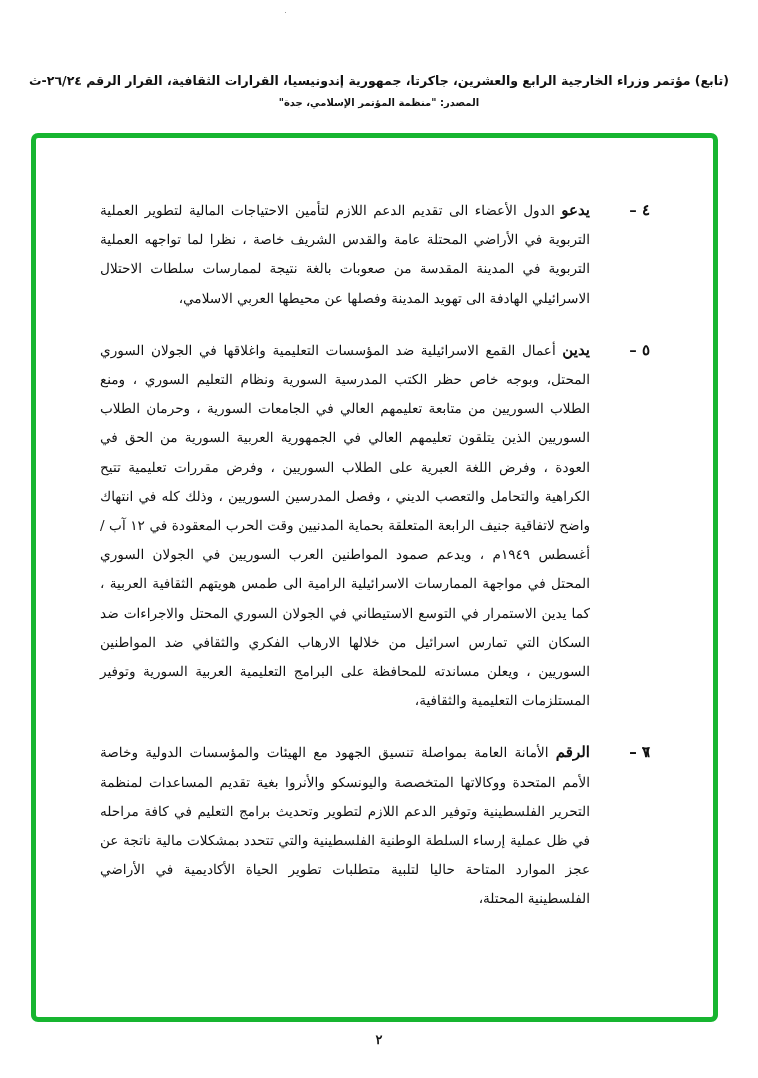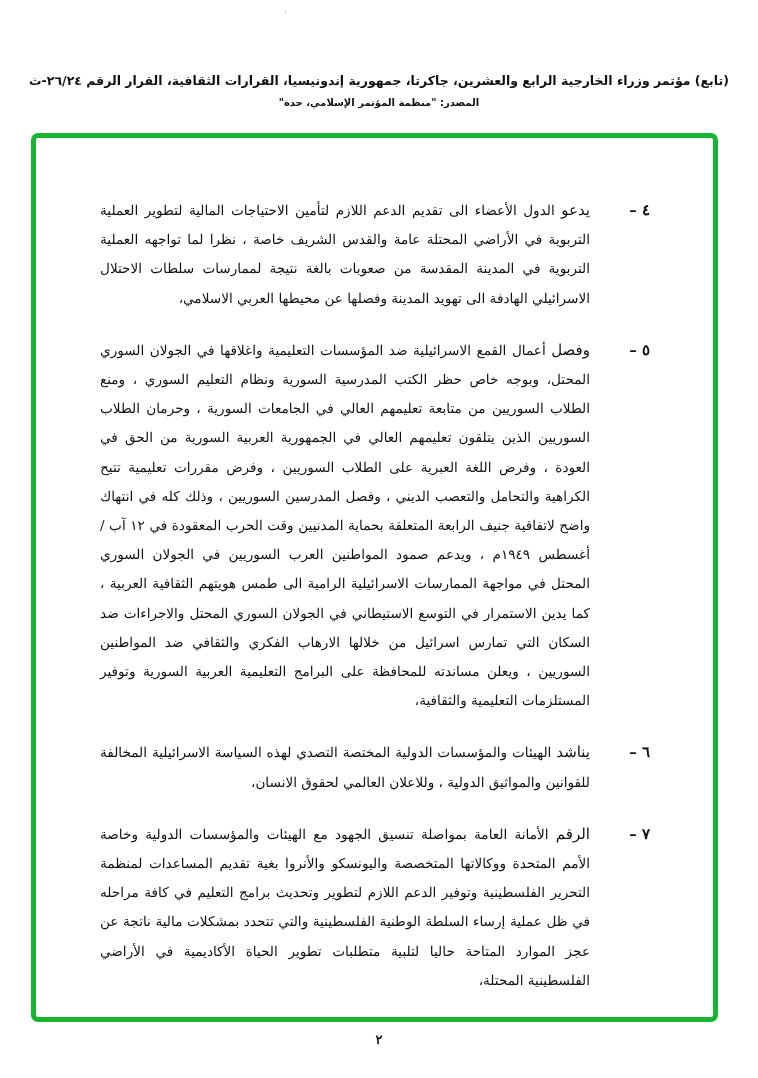--- a/index.html
+++ b/index.html
@@ -29,21 +29,21 @@
   .item .num {
     position: absolute; right: 0; top: 0;
     width: 48px; text-align: right;
     font-size: 15px; line-height: 29.2px; font-weight: bold;
   }
   .item .para {
     margin-right: 60px;
     font-size: 13.6px; line-height: 29.2px;
     text-align: justify; text-align-last: right;
   }
-  .item .para .verb { font-weight: normal; font-size: 15px; }
+  .item .para .verb { font-weight: bold; font-size: 15px; }
   .page-num {
     position: absolute; left: 0; width: 758px; top: 1032px;
     text-align: center; font-weight: bold; font-size: 13px;
   }
   .speck { position: absolute; left: 285px; top: 12px; width: 1px; height: 1px; background: #999; }
 </style>
 </head>
 <body>
 
 <div class="speck"></div>
@@ -60,31 +60,27 @@
     <div class="num">٤ –</div>
     <div class="para">
       <span class="verb">يدعو</span>
       <span>الدول الأعضاء الى تقديم الدعم اللازم لتأمين الاحتياجات المالية لتطوير العملية التربوية في الأراضي المحتلة عامة والقدس الشريف خاصة ، نظرا لما تواجهه العملية التربوية في المدينة المقدسة من صعوبات بالغة نتيجة لممارسات سلطات الاحتلال الاسرائيلي الهادفة الى تهويد المدينة وفصلها عن محيطها العربي الاسلامي،</span>
     </div>
   </div>
 
   <div class="item">
     <div class="num">٥ –</div>
     <div class="para">
-      <span class="verb">وفصل</span>
+      <span class="verb">يدين</span>
       <span>أعمال القمع الاسرائيلية ضد المؤسسات التعليمية واغلاقها في الجولان السوري المحتل، وبوجه خاص حظر الكتب المدرسية السورية ونظام التعليم السوري ، ومنع الطلاب السوريين من متابعة تعليمهم العالي في الجامعات السورية ، وحرمان الطلاب السوريين الذين يتلقون تعليمهم العالي في الجمهورية العربية السورية من الحق في العودة ، وفرض اللغة العبرية على الطلاب السوريين ، وفرض مقررات تعليمية تتيح الكراهية والتحامل والتعصب الديني ، وفصل المدرسين السوريين ، وذلك كله في انتهاك واضح لاتفاقية جنيف الرابعة المتعلقة بحماية المدنيين وقت الحرب المعقودة في ١٢ آب / أغسطس ١٩٤٩م ، ويدعم صمود المواطنين العرب السوريين في الجولان السوري المحتل في مواجهة الممارسات الاسرائيلية الرامية الى طمس هويتهم الثقافية العربية ، كما يدين الاستمرار في التوسع الاستيطاني في الجولان السوري المحتل والاجراءات ضد السكان التي تمارس اسرائيل من خلالها الارهاب الفكري والثقافي ضد المواطنين السوريين ، ويعلن مساندته للمحافظة على البرامج التعليمية العربية السورية وتوفير المستلزمات التعليمية والثقافية،</span>
     </div>
   </div>
 
   <div class="item">
     <div class="num">٦ –</div>
-    <div class="para">
-      <span class="verb">يناشد</span>
-      <span>الهيئات والمؤسسات الدولية المختصة التصدي لهذه السياسة الاسرائيلية المخالفة للقوانين والمواثيق الدولية ، وللاعلان العالمي لحقوق الانسان،</span>
-    </div>
   </div>
 
   <div class="item">
     <div class="num">٧ –</div>
     <div class="para">
       <span class="verb">الرقم</span>
       <span>الأمانة العامة بمواصلة تنسيق الجهود مع الهيئات والمؤسسات الدولية وخاصة الأمم المتحدة ووكالاتها المتخصصة واليونسكو والأنروا بغية تقديم المساعدات لمنظمة التحرير الفلسطينية وتوفير الدعم اللازم لتطوير وتحديث برامج التعليم في كافة مراحله في ظل عملية إرساء السلطة الوطنية الفلسطينية والتي تتحدد بمشكلات مالية ناتجة عن عجز الموارد المتاحة حاليا لتلبية متطلبات تطوير الحياة الأكاديمية في الأراضي الفلسطينية المحتلة،</span>
     </div>
   </div>
 </div>

